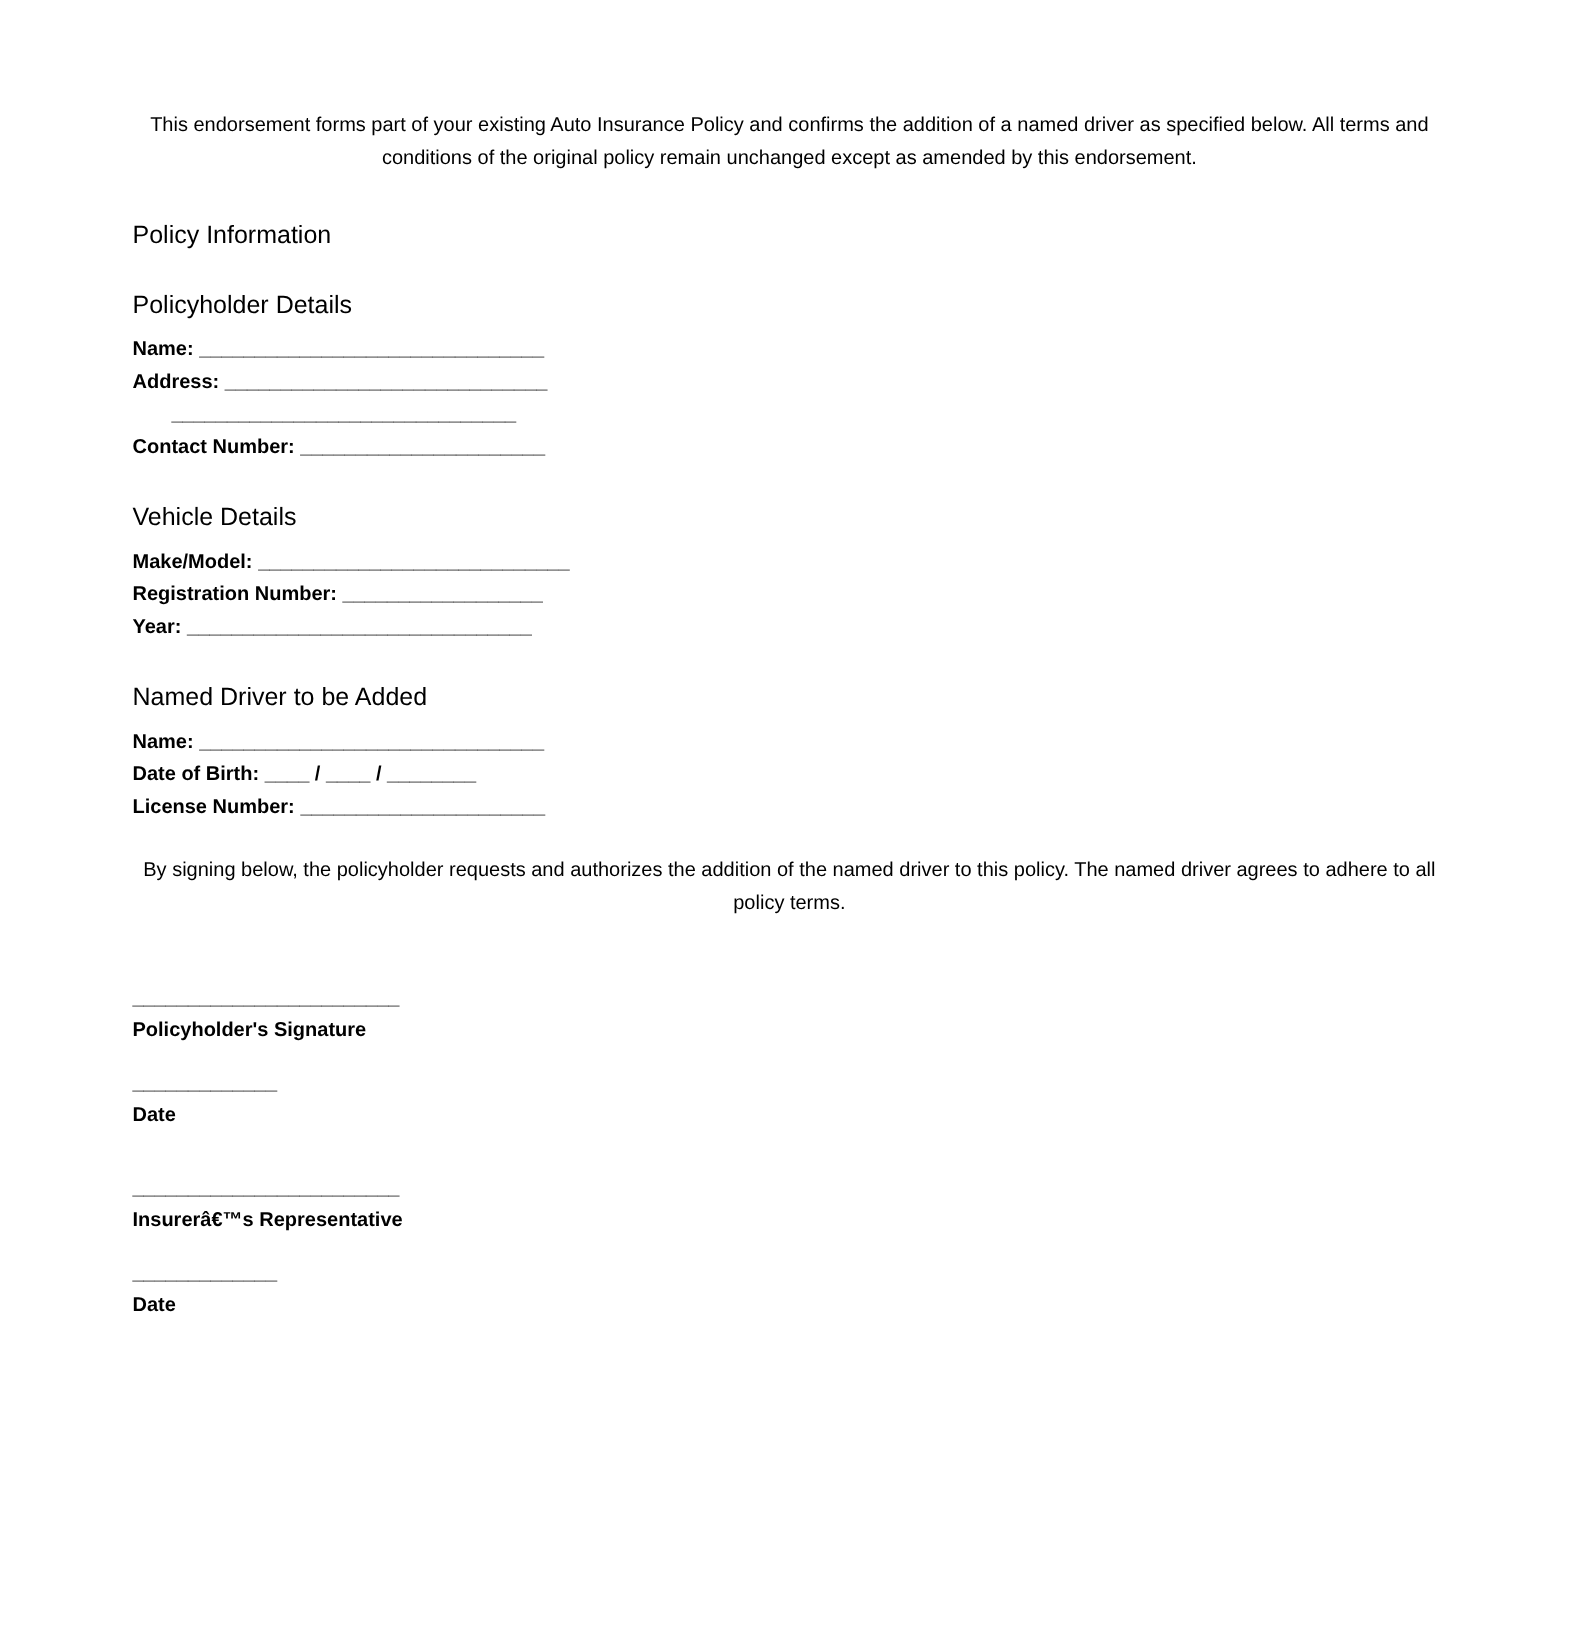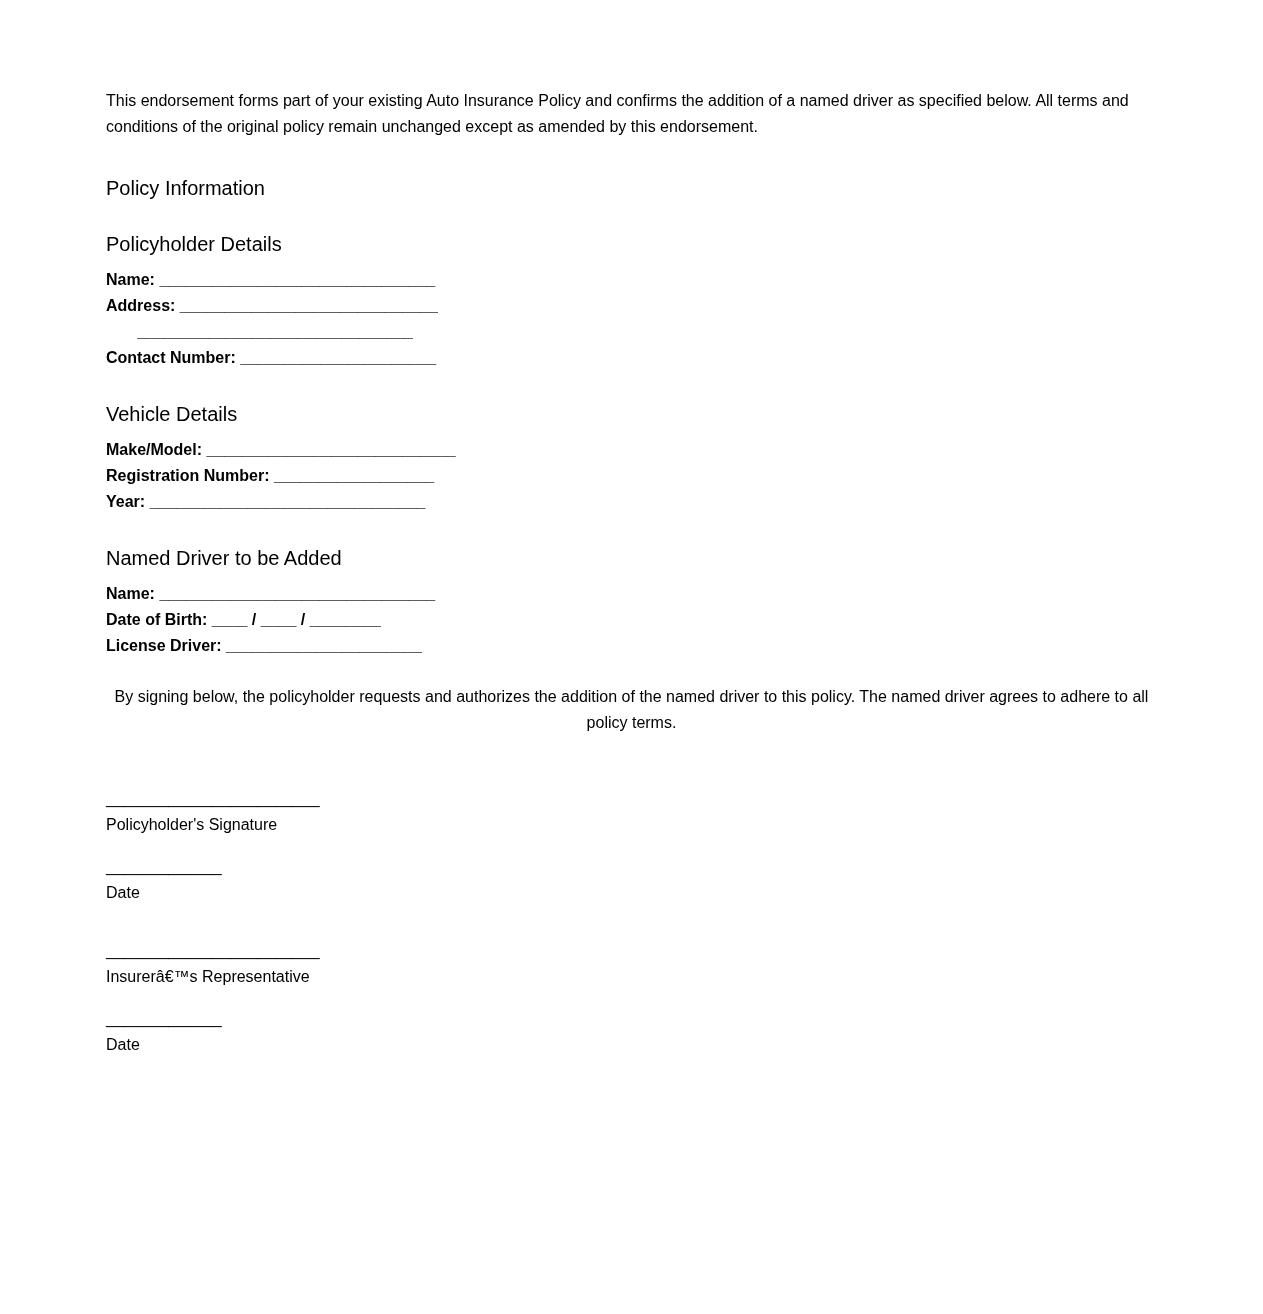--- a/index.html
+++ b/index.html
@@ -19,20 +19,21 @@
   }
   h1.doc-title {
     font-size: 32px;
     line-height: 37px;
     font-weight: bold;
     margin: 0 0 22px 0;
   }
   p.intro {
     margin: 0 0 35px 0;
     line-height: 26px;
+    text-align: center;
   }
   h2.section-heading {
     font-size: 20px;
     line-height: 26px;
     font-weight: normal;
     margin: 30px 0 10px 0;
   }
   .fields { margin: 0; }
   .field-row {
     line-height: 26px;
@@ -43,21 +44,21 @@
   .field-line {
     margin-left: 4.5px;
     white-space: pre-wrap;
   }
   .field-line.flush { margin-left: 0; }
   p.authorization {
     margin: 25px 0 0 0;
     line-height: 26px;
     text-align: center;
   }
-  .sig-block { line-height: 26px; font-weight: normal; }
+  .sig-block { line-height: 26px; font-weight: bold; }
   .sig-m-lg { margin-top: 50px; }
   .sig-m-md { margin-top: 32px; }
   .sig-m-sm { margin-top: 16px; }
   .sig-line, .sig-label { line-height: 26px; }
 </style>
 </head>
 <body>
 
 <div class="page">
 
@@ -78,21 +79,21 @@
   <div class="fields">
     <div class="field-row"><span class="field-label">Make/Model:</span><span class="field-line">____________________________</span></div>
     <div class="field-row"><span class="field-label">Registration Number:</span><span class="field-line">__________________</span></div>
     <div class="field-row"><span class="field-label">Year:</span><span class="field-line">_______________________________</span></div>
   </div>
 
   <h2 class="section-heading">Named Driver to be Added</h2>
   <div class="fields">
     <div class="field-row"><span class="field-label">Name:</span><span class="field-line">_______________________________</span></div>
     <div class="field-row"><span class="field-label">Date of Birth:</span><span class="field-line">____ / ____ / ________</span></div>
-    <div class="field-row"><span class="field-label">License Driver:</span><span class="field-line">______________________</span></div>
+    <div class="field-row"><span class="field-label">License Number:</span><span class="field-line">______________________</span></div>
   </div>
 
   <p class="authorization">By signing below, the policyholder requests and authorizes the addition of the named driver to this policy. The named driver agrees to adhere to all policy terms.</p>
 
   <div class="sig-block sig-m-lg">
     <div class="sig-line">________________________</div>
     <div class="sig-label">Policyholder's Signature</div>
   </div>
 
   <div class="sig-block sig-m-sm">

